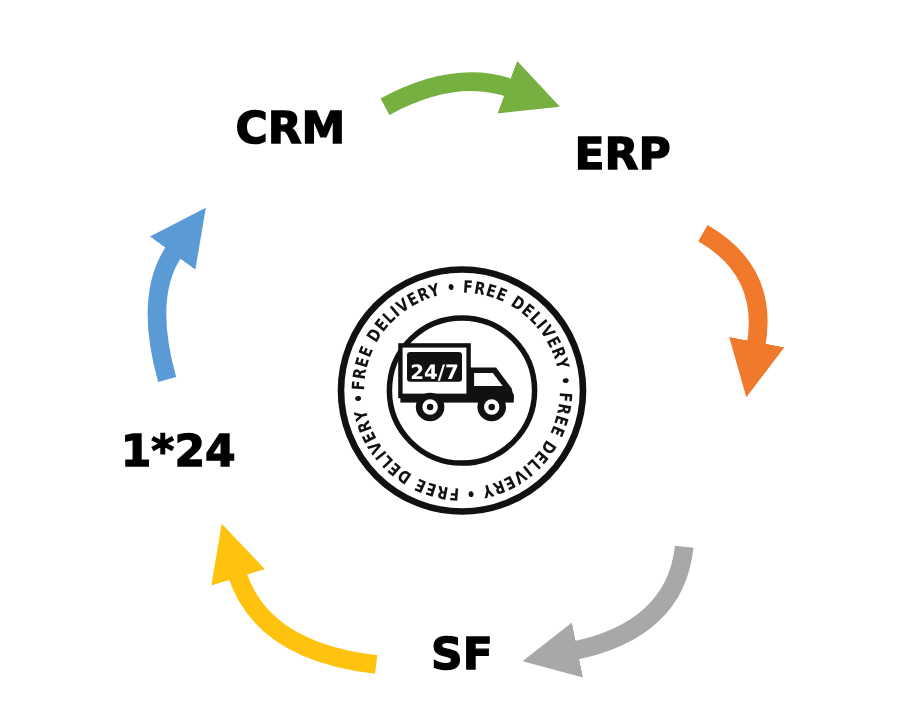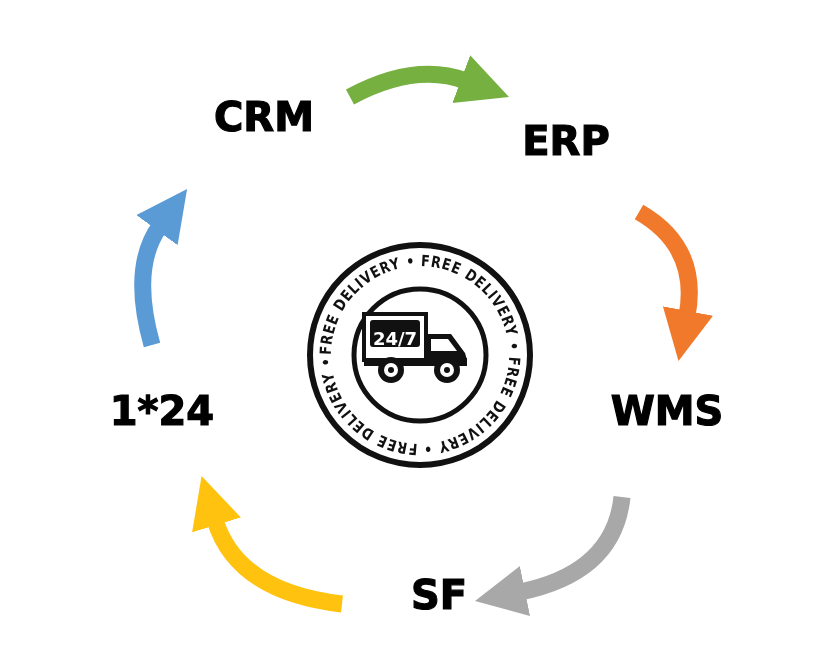--- a/index.html
+++ b/index.html
@@ -16,21 +16,21 @@
     font-size:40px;
     color:#000;
     text-align:center;
     letter-spacing:0px;
     -webkit-text-stroke:1.2px #000;
     white-space:nowrap;
   }
   #lbl-crm{left:186px;top:94px;width:156px;}
   #lbl-erp{left:491px;top:94px;width:150px;margin-top:24px;}
   #lbl-wms{left:577px;top:388px;width:180px;}
-  #lbl-sf{left:379px;top:572px;width:120px;}
+  #lbl-sf{left:360px;top:572px;width:120px;}
   #lbl-724{left:77px;top:388px;width:170px;}
   svg.layer{position:absolute;left:0;top:0;}
   .ring-text{
     font-family:"DejaVu Sans","Liberation Sans",sans-serif;
     font-weight:bold;
     font-size:15.5px;
     letter-spacing:1px;
   }
   .truck-plate-text{
     font-family:"DejaVu Sans","Liberation Sans",sans-serif;
@@ -94,17 +94,16 @@
 
         <circle cx="27" cy="8" r="13"></circle>
         <circle cx="27" cy="8" r="7" fill="#ffffff"></circle>
         <circle cx="27" cy="8" r="3"></circle>
       </g>
     </g>
   </svg>
 
   <div id="lbl-crm" class="node-label">CRM</div>
   <div id="lbl-erp" class="node-label">ERP</div>
-  <div id="lbl-wms" class="node-label">WMS</div>
   <div id="lbl-sf" class="node-label">SF</div>
   <div id="lbl-724" class="node-label">1*24</div>
 
 </div>
 
 </body></html>

